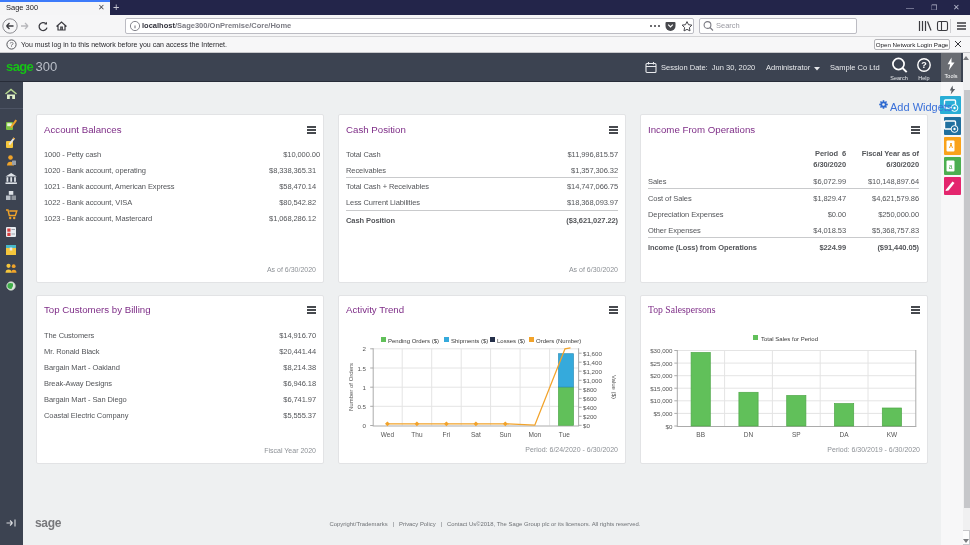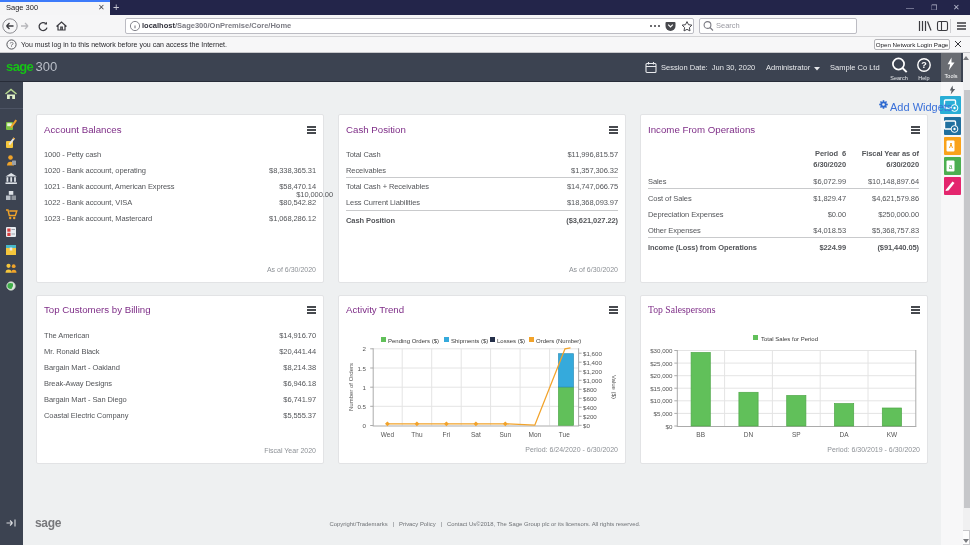--- a/index.html
+++ b/index.html
@@ -289,21 +289,21 @@
     <rect x="3.7" y="0.2" width="1.6" height="8.6" transform="rotate(-45 4.5 4.5)"></rect>
   </g>
   <circle cx="4.5" cy="4.5" r="1.3" fill="#eef0f1"></circle>
 </svg>
 <div class="abs" style="left:890px; top:100.5px; font-size:11px; color:#3a70d9;">Add Widgets</div>
 
 <div class="abs card" style="left:36px; top:114px; width:288px; height:169px;"></div>
 <div class="abs ctitle" style="left:44px; top:124px;">Account Balances</div>
 <div class="abs burger" style="left:306.5px; top:126px;"></div>
 <div class="abs row" style="left:44px; top:150px;">1000 - Petty cash</div>
-<div class="abs row amt" style="left:233px; top:150px; width:100px;margin-top:40px;">$10,000.00</div>
+<div class="abs row amt" style="left:220px; top:150px; width:100px;">$10,000.00</div>
 <div class="abs row" style="left:44px; top:166px;">1020 - Bank account, operating</div>
 <div class="abs row amt" style="left:216px; top:166px; width:100px;">$8,338,365.31</div>
 <div class="abs row" style="left:44px; top:182px;">1021 - Bank account, American Express</div>
 <div class="abs row amt" style="left:216px; top:182px; width:100px;">$58,470.14</div>
 <div class="abs row" style="left:44px; top:198px;">1022 - Bank account, VISA</div>
 <div class="abs row amt" style="left:216px; top:198px; width:100px;">$80,542.82</div>
 <div class="abs row" style="left:44px; top:214px;">1023 - Bank account, Mastercard</div>
 <div class="abs row amt" style="left:216px; top:214px; width:100px;">$1,068,286.12</div>
 <div class="abs cfoot" style="left:216px; top:266px; width:100px;">As of 6/30/2020</div>
 
@@ -345,21 +345,21 @@
 <div class="abs row amt" style="left:746px; top:226px; width:100px;">$4,018.53</div>
 <div class="abs row amt" style="left:819px; top:226px; width:100px;">$5,368,757.83</div>
 <div class="abs divline" style="left:648px; top:237px; width:271px;"></div>
 <div class="abs row" style="left:648px; top:243px; font-weight:bold;">Income (Loss) from Operations</div>
 <div class="abs row amt" style="left:746px; top:243px; width:100px; font-weight:bold;">$224.99</div>
 <div class="abs row amt" style="left:819px; top:243px; width:100px; font-weight:bold;">($91,440.05)</div>
 
 <div class="abs card" style="left:36px; top:295px; width:288px; height:169px;"></div>
 <div class="abs ctitle" style="left:44px; top:304px;">Top Customers by Billing</div>
 <div class="abs burger" style="left:306.5px; top:306px;"></div>
-<div class="abs row" style="left:44px; top:331px;">The American</div>
+<div class="abs row" style="left:44px; top:331px;">The Customers</div>
 <div class="abs row amt" style="left:216px; top:331px; width:100px;">$14,916.70</div>
 <div class="abs row" style="left:44px; top:347px;">Mr. Ronald Black</div>
 <div class="abs row amt" style="left:216px; top:347px; width:100px;">$20,441.44</div>
 <div class="abs row" style="left:44px; top:363px;">Bargain Mart - Oakland</div>
 <div class="abs row amt" style="left:216px; top:363px; width:100px;">$8,214.38</div>
 <div class="abs row" style="left:44px; top:379px;">Break-Away Designs</div>
 <div class="abs row amt" style="left:216px; top:379px; width:100px;">$6,946.18</div>
 <div class="abs row" style="left:44px; top:395px;">Bargain Mart - San Diego</div>
 <div class="abs row amt" style="left:216px; top:395px; width:100px;">$6,741.97</div>
 <div class="abs row" style="left:44px; top:411px;">Coastal Electric Company</div>

